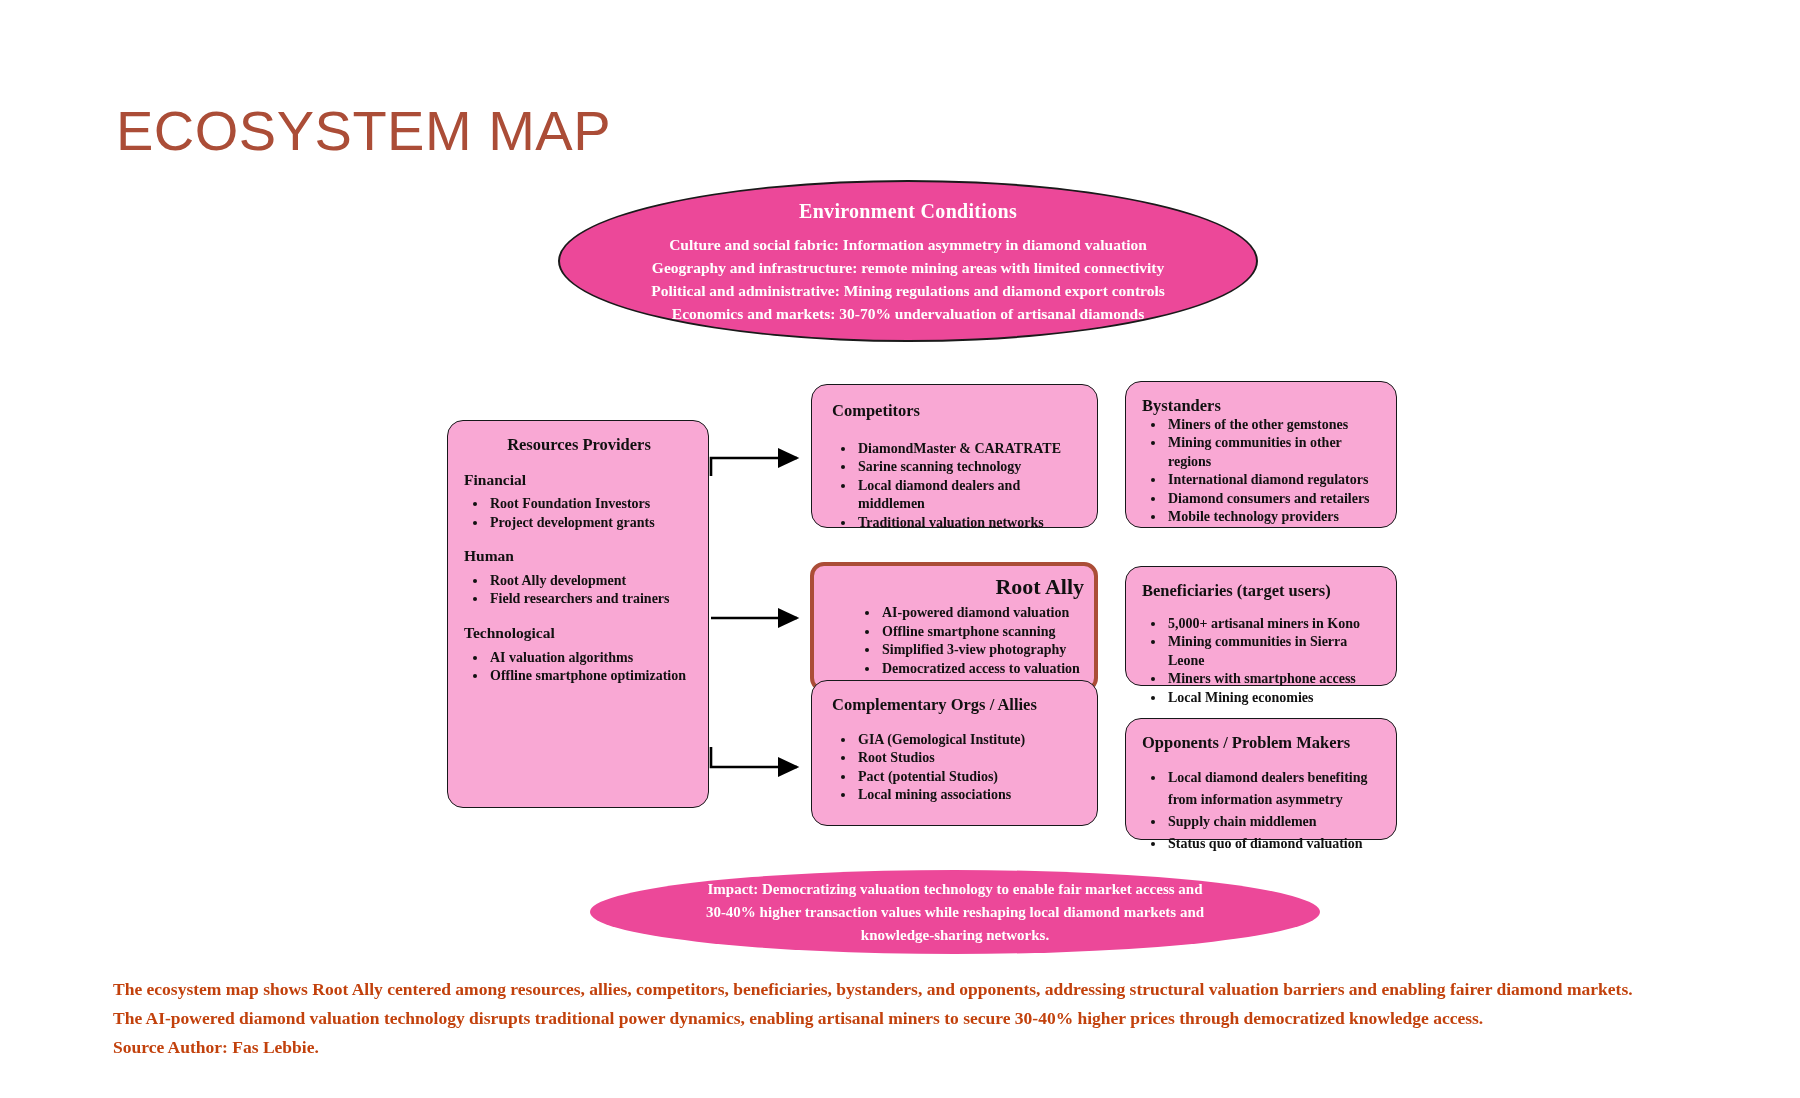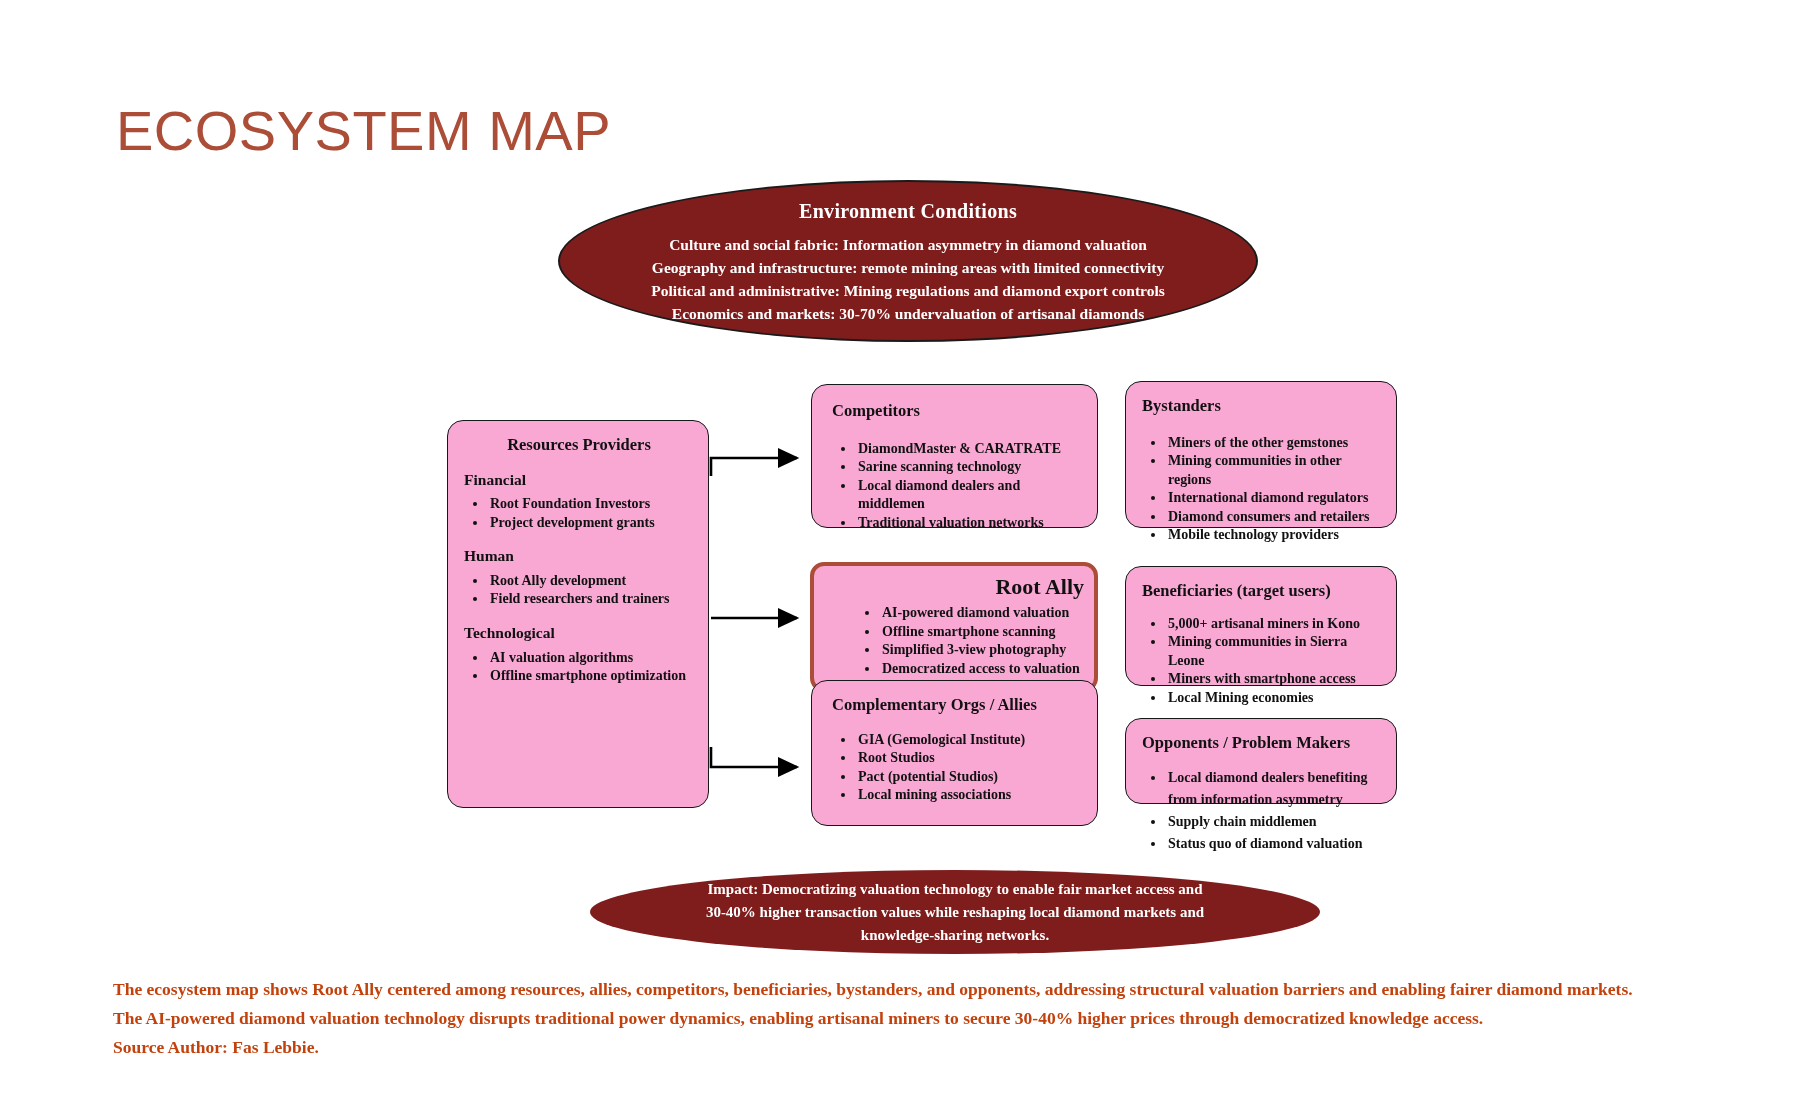--- a/index.html
+++ b/index.html
@@ -24,21 +24,21 @@
     font-size: 56px;
     font-weight: 400;
     color: #ab4d37;
     letter-spacing: 0.5px;
     white-space: nowrap;
   }
 
   
   .ellipse {
     position: absolute;
-    background: #7f1d1d;
+    background: #ec4899;
     border: 2px solid #1a1a1a;
     border-radius: 50%;
     color: #ffffff;
     text-align: center;
     display: flex;
     flex-direction: column;
     align-items: center;
     justify-content: center;
     box-sizing: border-box;
   }
@@ -148,21 +148,21 @@
   #box-competitors ul { margin-top: 19px; }
 
   
   #box-bystanders {
     left: 1125px;
     top: 381px;
     width: 272px;
     height: 147px;
     padding: 14px 10px 10px 16px;
   }
-  #box-bystanders ul { margin-top: 18px; }
+  #box-bystanders ul { }
 
   
   #box-rootally {
     left: 810px;
     top: 562px;
     width: 288px;
     height: 130px;
     padding: 8px 10px 8px 18px;
   }
   #box-rootally ul { margin-top: 4px; padding-left: 48px; }
@@ -185,21 +185,21 @@
     height: 146px;
     padding: 14px 10px 8px 20px;
   }
   #box-allies ul { margin-top: 16px; }
 
   
   #box-opponents {
     left: 1125px;
     top: 718px;
     width: 272px;
-    height: 86px;
+    height: 122px;
     padding: 14px 12px 8px 16px;
   }
   #box-opponents ul { margin-top: 14px; }
 
   
   .arrow-svg {
     position: absolute;
     overflow: visible;
   }
 

